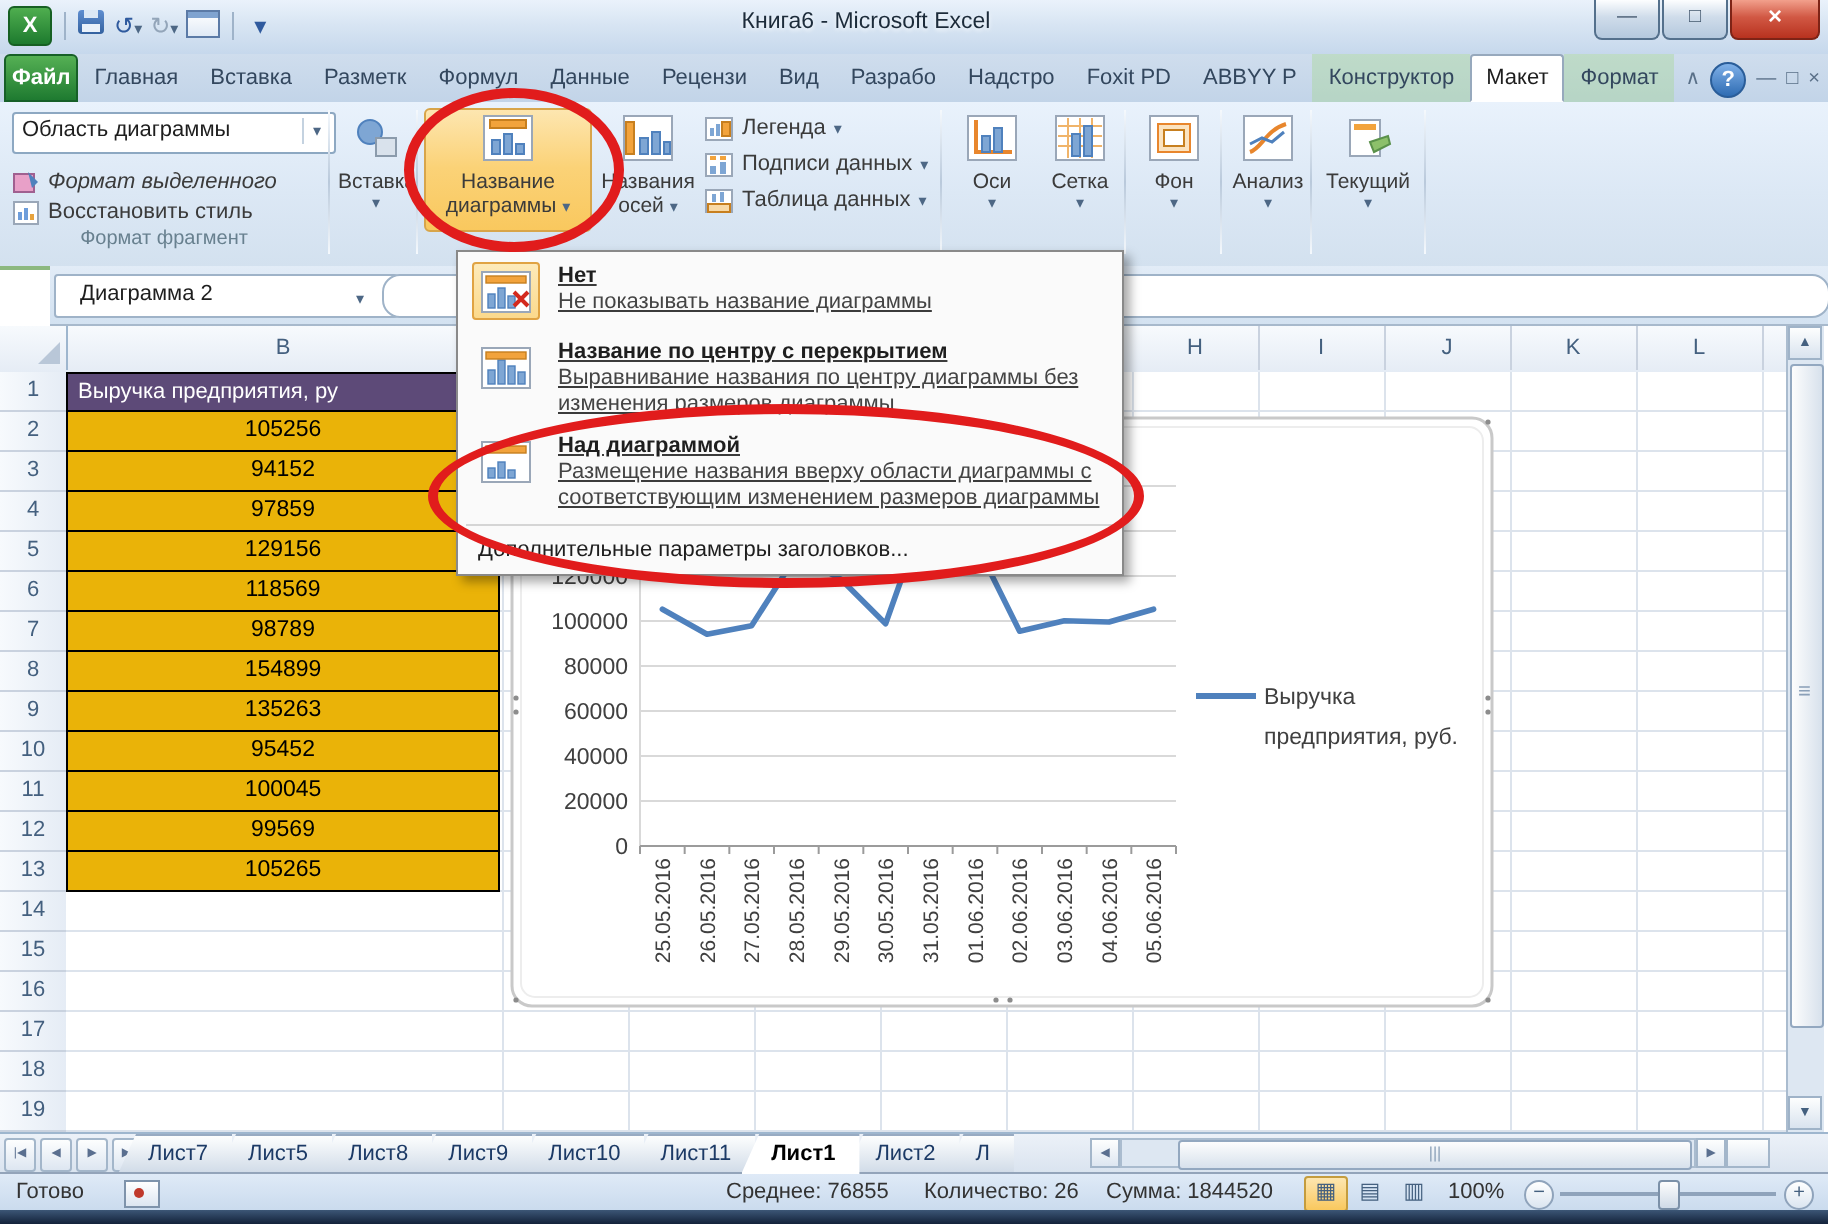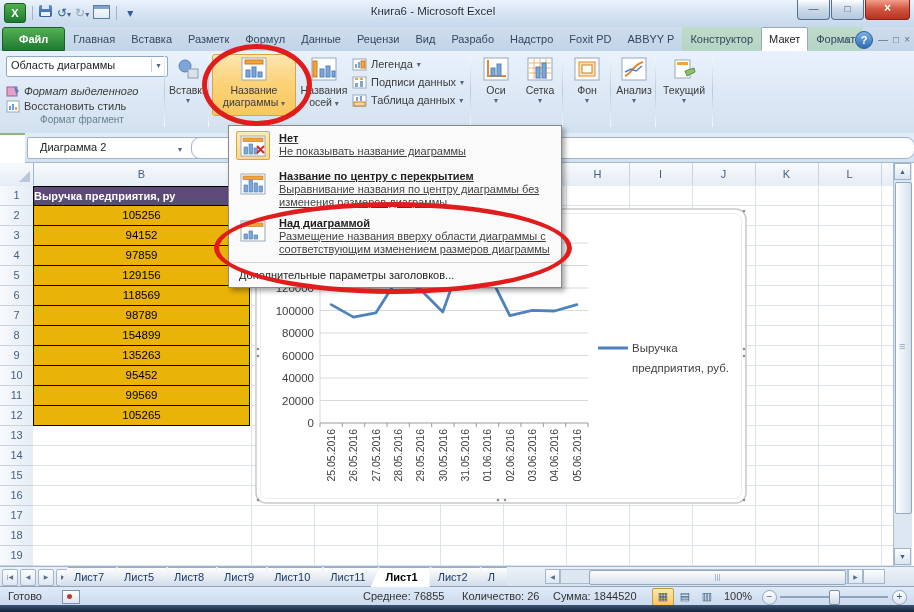--- a/index.html
+++ b/index.html
@@ -35,21 +35,21 @@
       line-height:17px;font-size:10px;margin-left:1px;}
   .wb.close{width:43px;background:linear-gradient(#f2a08c,#d15844 45%,#b8321f);color:#fff;
       font-size:12px;font-weight:bold;border-color:#7e2316;}
 
   
   .tabrow{position:absolute;left:0;top:27px;width:914px;height:24px;
           background:linear-gradient(#cfdded,#c2d4e8);}
   .tabs{position:absolute;left:2px;top:0;display:flex;height:24px;align-items:flex-end;}
   .tab{height:22px;line-height:22px;padding:0 7px;color:#33475e;border:1px solid transparent;white-space:nowrap;}
   .tab.file{background:linear-gradient(#55b054,#1e7a30);color:#fff;font-weight:bold;
-            border-radius:3px 3px 0 0;border:1px solid #176028;padding:0 16px;}
+            border-radius:3px 3px 0 0;border:1px solid #176028;padding:0 3px;}
   .tab.ctx{background:rgba(160,215,135,.35);}
   .tab.active{background:#fff;border:1px solid #97a9bd;border-bottom-color:#fff;
               border-radius:2px 2px 0 0;color:#1e1e1e;}
   .tricons{position:absolute;right:4px;top:4px;display:flex;align-items:center;gap:5px;}
   .ticon{color:#5a7088;font-size:10px;line-height:16px;}
   .thelp{width:16px;height:16px;border-radius:50%;background:linear-gradient(#7fb0e8,#2f6cb3);
          color:#fff;font-weight:bold;text-align:center;line-height:16px;font-size:11px;border:1px solid #2a5d99;}
 
   
   .ribbon{position:absolute;left:0;top:51px;width:914px;height:82px;
@@ -90,21 +90,21 @@
   .colcell{position:absolute;top:0;height:22px;text-align:center;line-height:22px;color:#44607f;
            border-right:1px solid #c9d2df;font-size:11px;}
   .rowheads{position:absolute;left:0;top:186px;width:33px;height:380px;
             background:linear-gradient(to right,#f7fafd,#e5ecf5);border-right:1px solid #9eb6ce;}
   .rowcell{height:19px;border-bottom:1px solid #c9d2df;text-align:center;line-height:19px;color:#44607f;}
   .gridbg{position:absolute;left:33px;top:186px;width:860px;height:380px;background:#fff;
           background-image:linear-gradient(to bottom,transparent 19px,#dce3ec 19px);background-size:100% 20px;}
   .vline{position:absolute;top:186px;width:1px;height:380px;background:#dce3ec;}
 
   .b1{position:absolute;left:33px;top:186px;width:217px;height:20px;background:#5d4a78;
-      border:1px solid #000;color:#fff;font-weight:bold;line-height:18px;padding-left:0;
+      border:1px solid #000;color:#fff;font-weight:normal;line-height:18px;padding-left:5px;
       overflow:hidden;white-space:nowrap;z-index:2;box-sizing:border-box;}
   .bvals{position:absolute;left:33px;top:206px;width:217px;border:1px solid #000;border-top:none;
          z-index:2;box-sizing:border-box;background:#eab308;}
   .bcell{height:19px;border-bottom:1px solid #000;text-align:center;line-height:19px;
          font-size:11.5px;color:#000;}
   .bcell:last-child{border-bottom:none;}
 
   .chart{position:absolute;left:255px;top:208px;width:492px;height:296px;z-index:10;}
 
   
@@ -436,20 +436,21 @@
   <div class="bvals" id="bvals">
       <div class="bcell">105256</div>
       <div class="bcell">94152</div>
       <div class="bcell">97859</div>
       <div class="bcell">129156</div>
       <div class="bcell">118569</div>
       <div class="bcell">98789</div>
       <div class="bcell">154899</div>
       <div class="bcell">135263</div>
       <div class="bcell">95452</div>
+      <div class="bcell">100045</div>
       <div class="bcell">99569</div>
       <div class="bcell">105265</div>
     </div>
 
   <div class="chart" id="chart"><svg width="492" height="296" viewBox="0 0 492 296" font-family="Liberation Sans, sans-serif">
         <rect x="1" y="1" width="490" height="294" rx="10" fill="#fff" stroke="#c9c9c9" stroke-width="1.5"></rect>
         <rect x="5.5" y="5.5" width="481" height="285" rx="7" fill="none" stroke="#ededed"></rect>
         <line x1="65" y1="192.5" x2="333" y2="192.5" stroke="#d9d9d9" stroke-width="1"></line>
         <line x1="65" y1="170" x2="333" y2="170" stroke="#d9d9d9" stroke-width="1"></line>
         <line x1="65" y1="147.5" x2="333" y2="147.5" stroke="#d9d9d9" stroke-width="1"></line>

